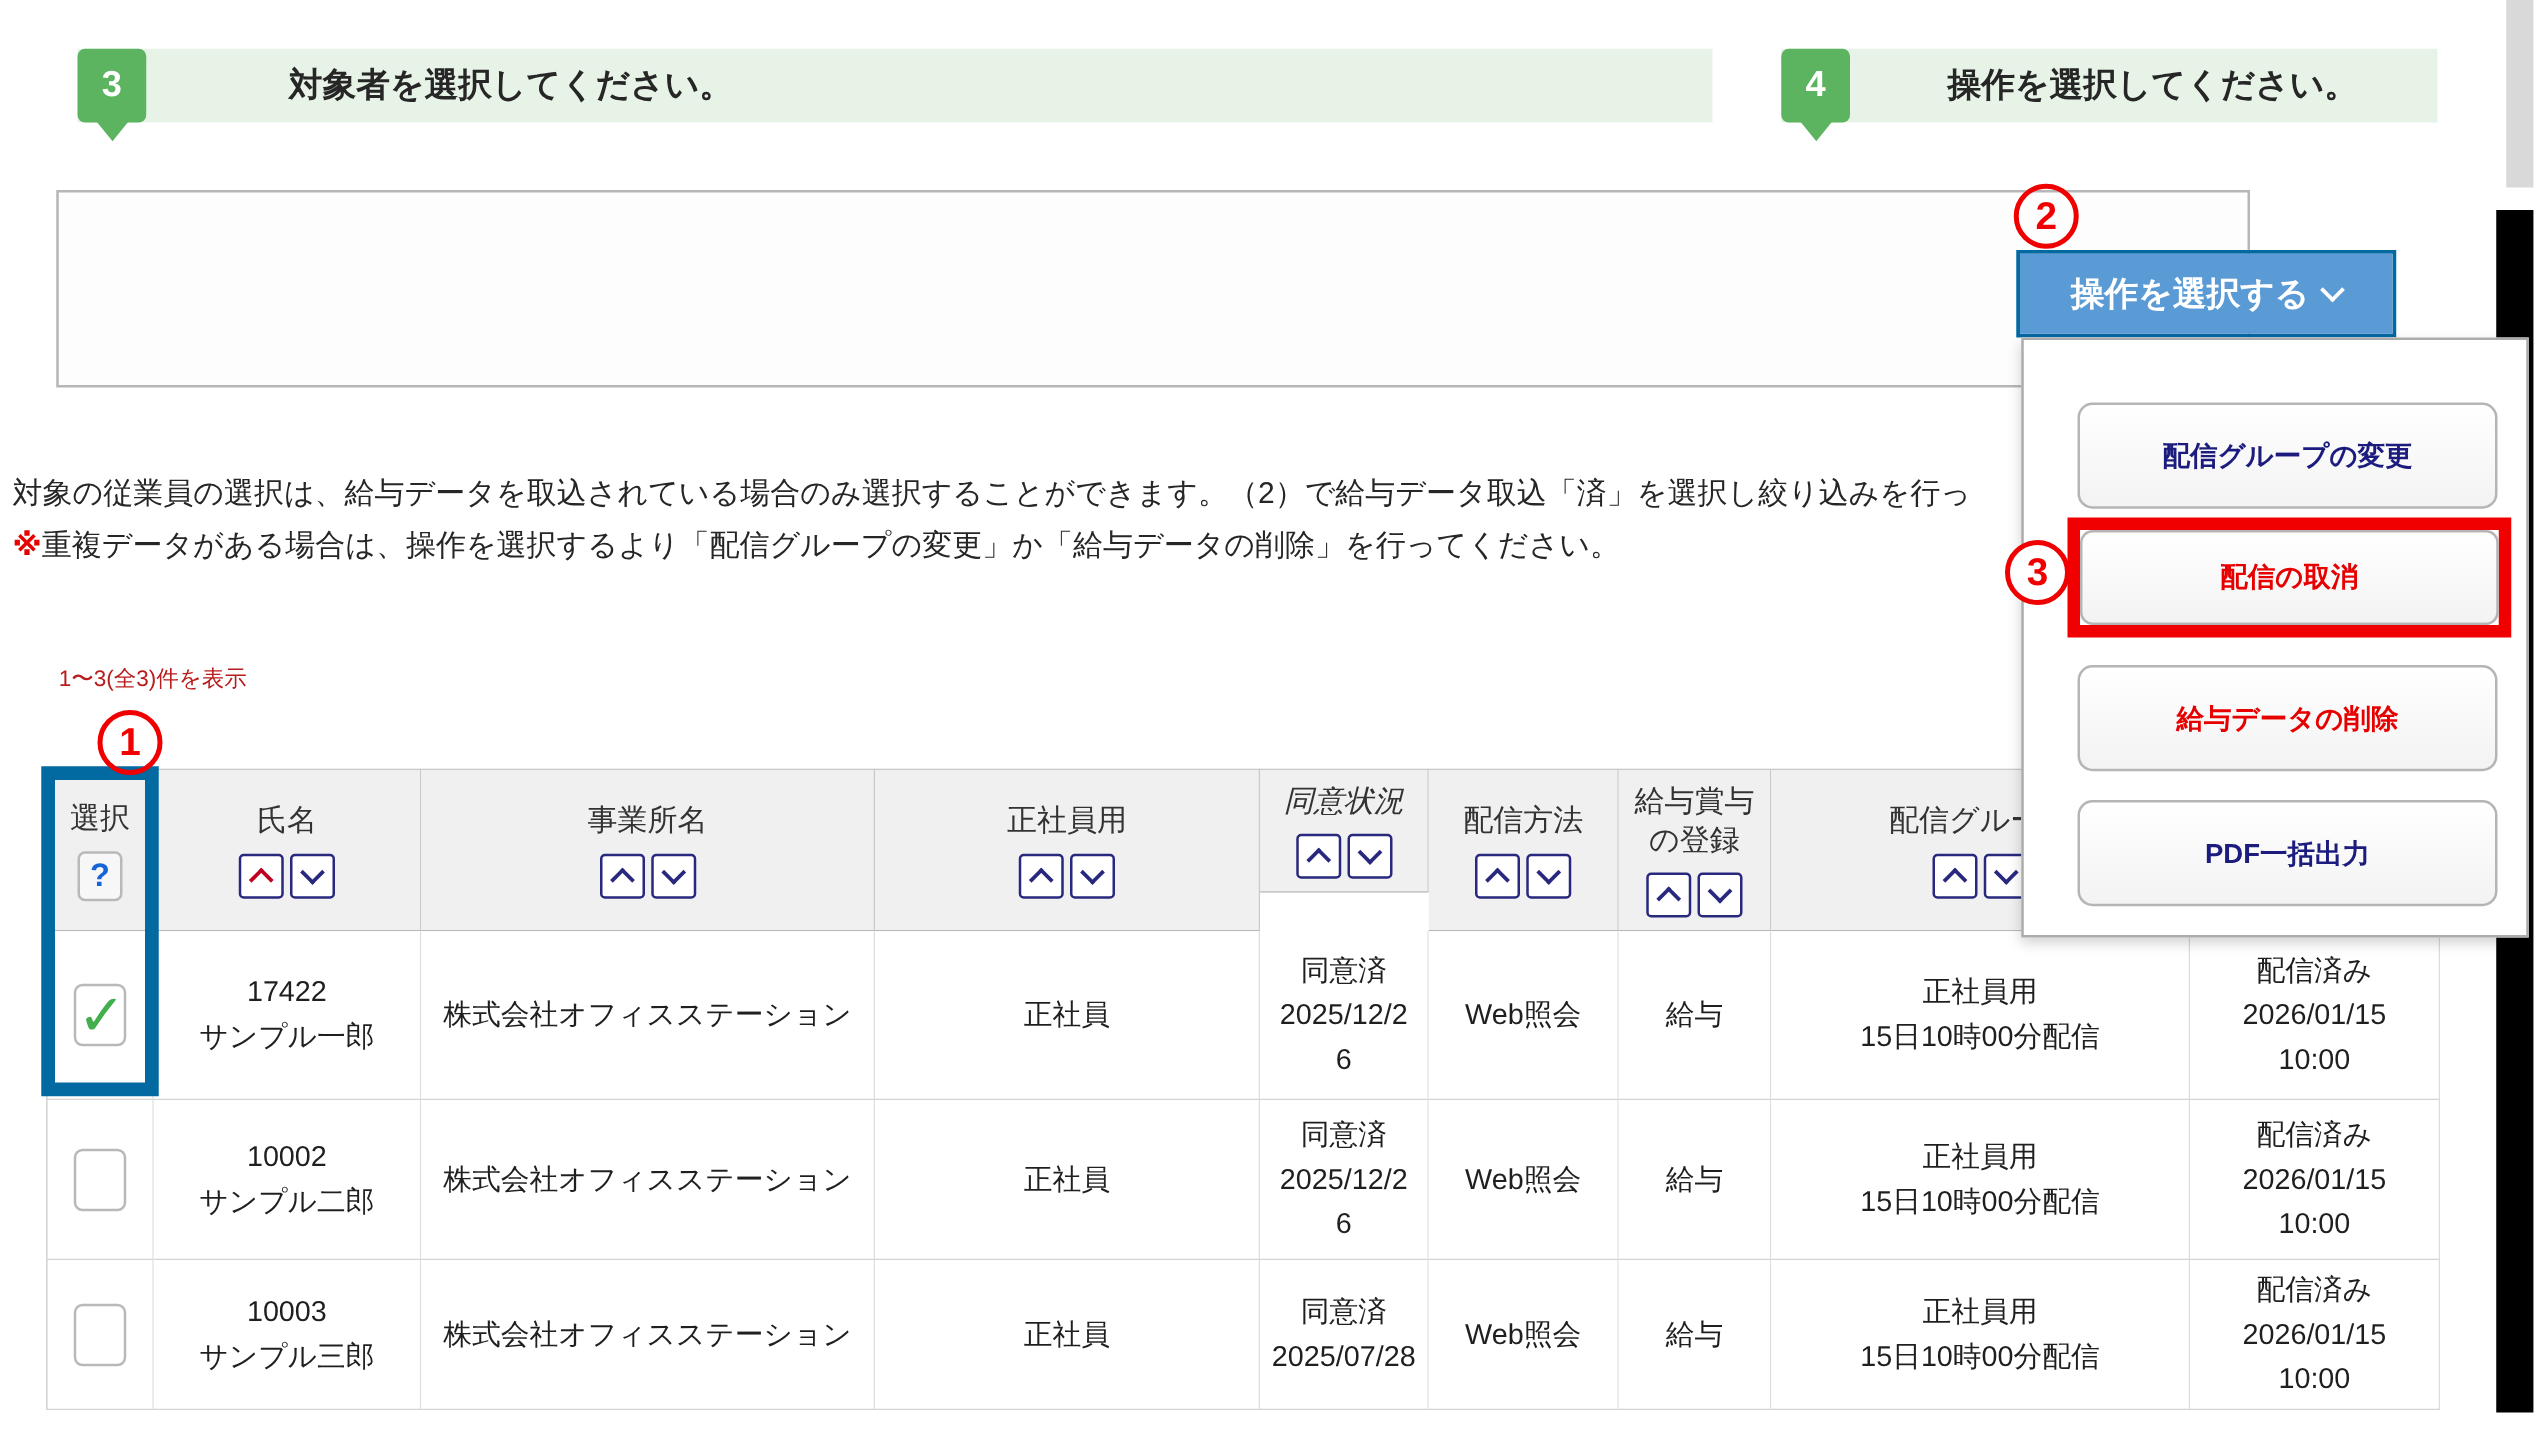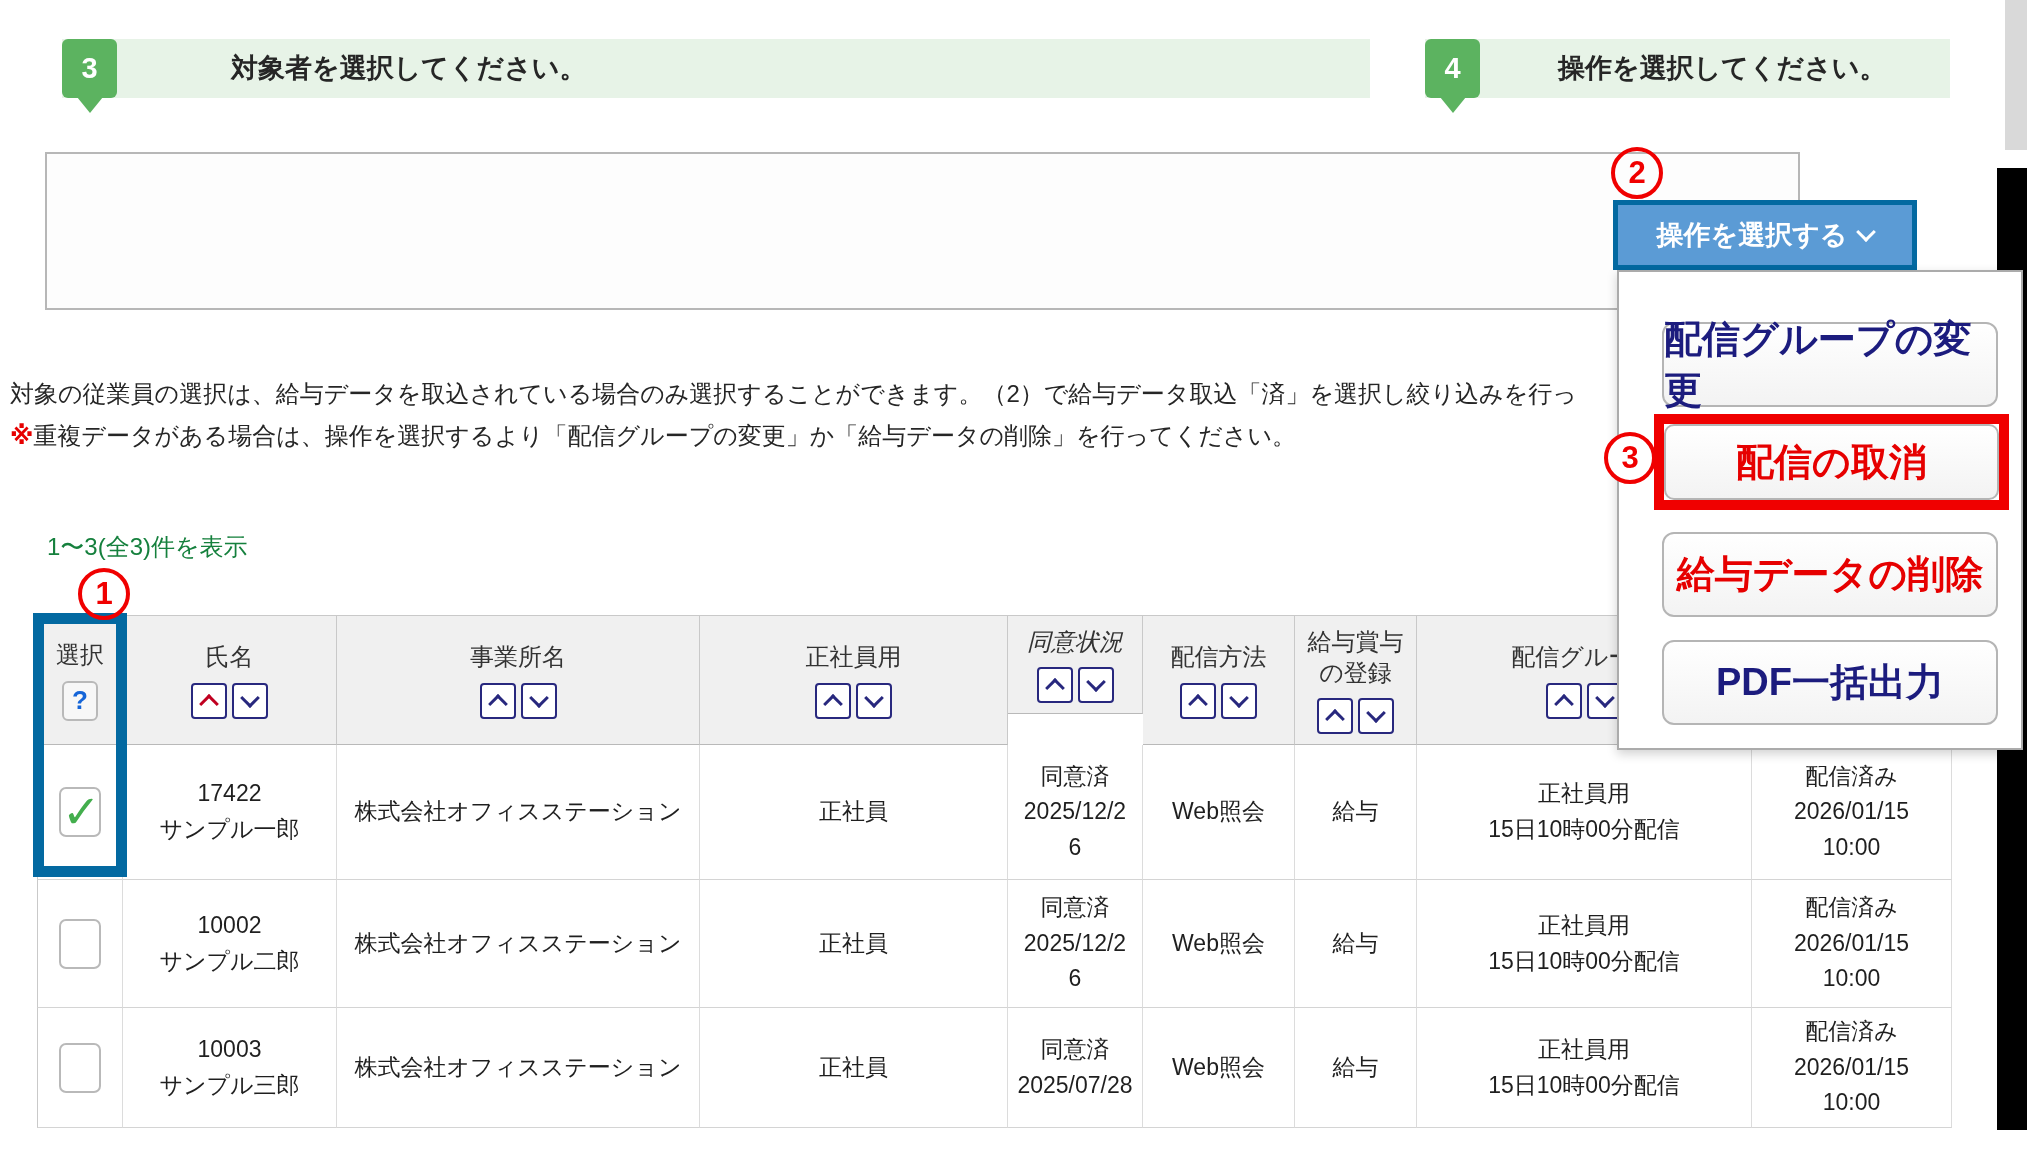--- a/index.html
+++ b/index.html
@@ -25,34 +25,34 @@
   .cv.red{border-color:#c00020;}
   .link-navy{color:#1c1c7e;font-size:21px;white-space:nowrap;}
   .sel-row{display:flex;align-items:center;gap:22px;}
   .sel-lbl{font-weight:bold;color:#29295f;font-size:25px;}
   .sel-count{color:#ed7d31;font-weight:bold;font-size:50px;line-height:50px;margin-top:-8px;}
   .sel-unit{font-weight:bold;color:#222;font-size:25px;}
   .btn-blue{width:100%;height:100%;background:#5b9bd5;color:#fff;font-weight:bold;font-size:27px;
            display:flex;align-items:center;justify-content:center;gap:12px;cursor:pointer;}
 
   
-  .red-box{border:5px solid #0369a1;z-index:5;}
+  .red-box{border:3px solid #0369a1;z-index:5;}
   .red-box.thick{border-width:11px;}
   .circ{border:4px solid #f00000;border-radius:50%;color:#f00000;font-weight:bold;font-size:31px;
         display:flex;align-items:center;justify-content:center;z-index:21;background:transparent;}
 
   
   .note{font-size:24px;color:#262626;white-space:nowrap;z-index:1;}
   .note .mark{color:#e60000;font-weight:bold;}
-  .count-txt{font-size:24px;color:#15803d;}
+  .count-txt{font-size:18px;color:#b91c1c;}
 
   
   .panel{background:#fff;border:2px solid #ababab;box-shadow:0 4px 10px rgba(0,0,0,.18);z-index:50;}
   .menu-btn{position:absolute;left:43px;width:336px;height:85px;border:2px solid #b5b5b5;border-radius:12px;
-        background:linear-gradient(#ffffff,#f3f3f3);font-size:38px;font-weight:bold;
+        background:linear-gradient(#ffffff,#f3f3f3);font-size:22px;font-weight:bold;
         display:flex;align-items:center;justify-content:center;cursor:pointer;box-sizing:border-box;}
   .navy{color:#1c1c7e;} .redtxt{color:#e60000;}
   .menu-red-box{position:absolute;left:35px;top:142px;width:355px;height:96px;border:10px solid #f00000;box-sizing:border-box;}
   .menu-red-box .menu-btn{left:0;top:0;width:335px;height:76px;border-radius:10px;border-width:2px;}
 
   
   .th{background:#f0f0f0;border-right:1px solid #c9c9c9;border-top:1px solid #c9c9c9;border-bottom:1px solid #b9b9b9;
       display:flex;flex-direction:column;align-items:center;justify-content:center;gap:10px;
       font-size:24px;color:#333;z-index:1;}
   .th.first,.td.first{border-left:1px solid #c9c9c9;}

